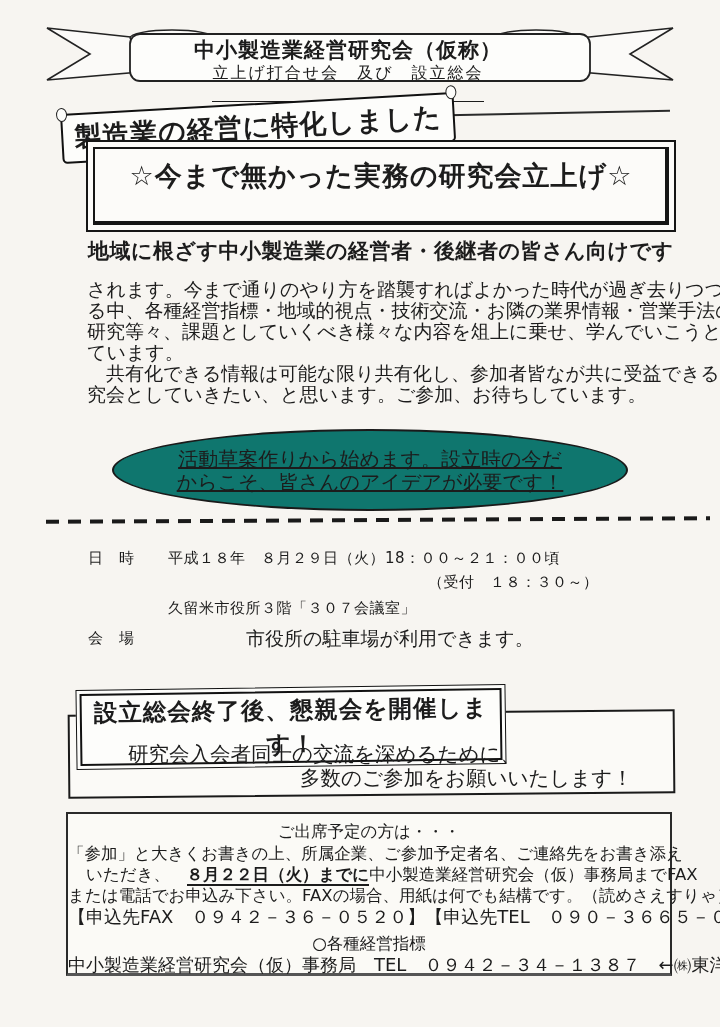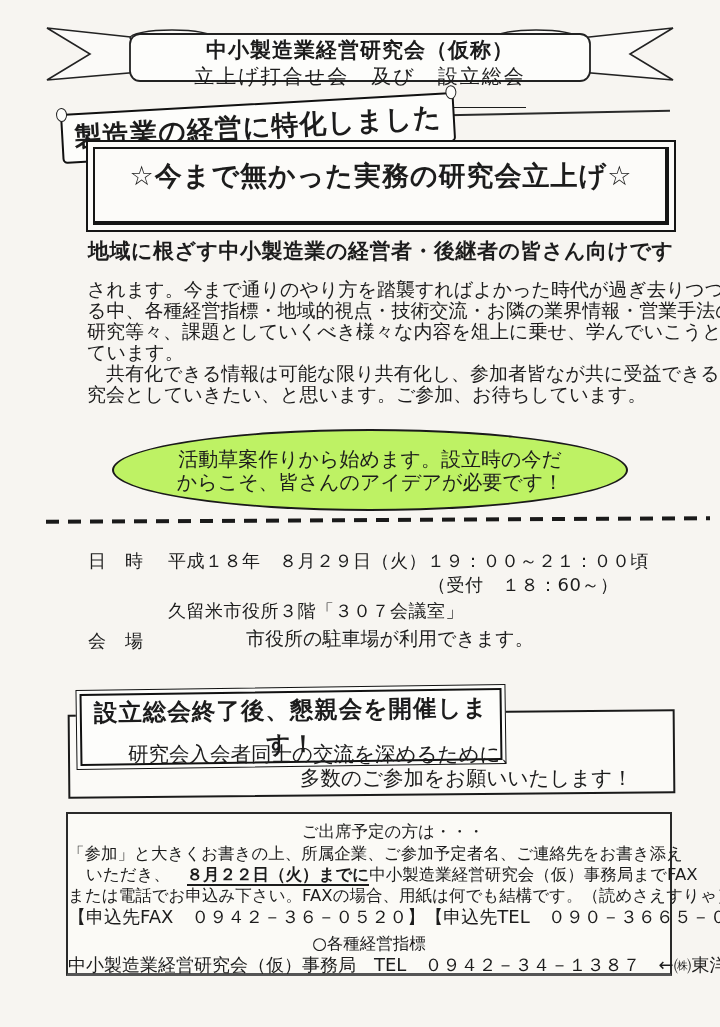--- a/index.html
+++ b/index.html
@@ -5,23 +5,23 @@
   html,body{margin:0;padding:0;}
   body{background:#e8e6e2;}
   .page{
     position:relative;width:720px;height:1027px;margin:0 auto;
     background:#f7f5f1;color:#1c1c1c;overflow:hidden;
     font-family:"DejaVu Sans","Liberation Sans",sans-serif;
   }
   .abs{position:absolute;}
   
   .ribbon-svg{position:absolute;left:0;top:0;}
-  .banner-text{position:absolute;left:130px;top:39px;width:460px;text-align:center;}
+  .banner-text{position:absolute;left:118px;top:39px;width:460px;text-align:center;}
   .banner-line1{font-size:21px;font-weight:600;letter-spacing:1px;line-height:23px;}
-  .banner-line2{display:inline-block;font-size:20px;font-weight:500;letter-spacing:2px;
+  .banner-line2{display:inline-block;font-size:16px;font-weight:500;letter-spacing:2px;
     border-bottom:1.5px solid #1c1c1c;padding-bottom:17px;margin-top:1px;}
   
   .tilted-sign{
     left:60px;top:114px;width:390px;height:46px;
     background:#fdfdfb;border:2.5px solid #111;border-radius:5px;
     transform:rotate(-3.2deg);transform-origin:left top;
     text-align:center;line-height:44px;font-size:27px;font-weight:800;letter-spacing:1px;
   }
   .curl{position:absolute;width:9px;height:12px;border:1.5px solid #222;
     border-radius:50%;background:#fdfdfb;}
@@ -35,47 +35,47 @@
   .bevel-inner{position:absolute;left:5px;top:5px;right:5px;bottom:5px;
     border:2px solid #151515;border-right-width:4px;border-bottom-width:4px;}
   .bevel-text{position:absolute;left:0;top:16px;width:100%;text-align:center;
     font-size:27px;font-weight:800;letter-spacing:1px;}
   
   .audience{left:88px;top:237px;font-size:21px;font-weight:600;letter-spacing:.5px;}
   .intro{left:87px;top:279px;width:575px;font-size:19px;line-height:21px;font-weight:500;}
   .intro span{display:block;white-space:pre;}
   
   .callout{left:112px;top:429px;width:516px;height:82px;
-    border:2px solid #1a1a1a;border-radius:50%;background:#bef264;
+    border:2px solid #1a1a1a;border-radius:50%;background:#0f766e;
     text-align:center;box-sizing:border-box;padding-top:17px;
-    font-size:20px;line-height:23px;font-weight:500;}
+    font-size:20px;line-height:23px;font-weight:500;text-decoration:underline;}
   
   .dashed{left:46px;top:518px;width:664px;height:4px;transform:rotate(-0.3deg);
     background:repeating-linear-gradient(90deg,#1a1a1a 0 13px,transparent 13px 22px);}
   
-  .sched{font-size:18px;font-weight:500;letter-spacing:.5px;white-space:pre;}
+  .sched{font-size:15px;font-weight:500;letter-spacing:.5px;white-space:pre;}
   .lbl-date{left:88px;top:549px;}  .val-date{left:168px;top:549px;}
   .val-recept{left:428px;top:573px;}
   .lbl-venue{left:88px;top:629px;} .val-venue{left:168px;top:599px;}
   .parking{left:246px;top:626px;font-size:19px;font-weight:500;}
   
   .party-box{left:68px;top:712px;width:603px;height:80px;
     border:2px solid #1a1a1a;background:#fbfaf7;transform:rotate(-0.5deg);}
   .party-head{left:76px;top:687px;width:430px;background:#fdfdfb;
     border:1.5px solid #111;padding:3px;transform:rotate(-0.8deg);box-sizing:border-box;}
   .party-head-inner{border:2.5px solid #111;text-align:center;
     font-size:23.5px;font-weight:800;letter-spacing:1px;line-height:34px;}
   .party-line1{left:128px;top:740px;font-size:20.5px;font-weight:500;}
   .party-line2{left:300px;top:764px;font-size:20.5px;font-weight:500;}
   
   .apply-box{left:66px;top:812px;width:606px;height:164px;box-sizing:border-box;
     border:2px solid #2a2a2a;border-bottom:3.5px solid #555;background:#fbfaf6;
     font-size:16.5px;line-height:21px;font-weight:500;}
   .apply-box .row{position:absolute;left:0;width:100%;text-align:center;white-space:pre;}
-  .r-title{top:7px;padding-left:24px;}
+  .r-title{top:7px;}
   .r-line1{top:29px;}
   .r-line2{top:50px;padding-left:18px;}
   .r-line3{top:71px;}
   .r-line4{top:92px;font-size:18px;}
   .r-inq-title{top:119px;}
   .r-inq-line{top:140px;font-size:18px;}
   .deadline{font-weight:800;border-bottom:2px solid #1c1c1c;}
 </style>
 </head>
 <body>
@@ -118,22 +118,22 @@
   </div>
 
   <div class="abs callout">
     <div>活動草案作りから始めます。設立時の今だ</div>
     <div>からこそ、皆さんのアイデアが必要です！</div>
   </div>
 
   <div class="abs dashed"></div>
 
   <div class="abs sched lbl-date">日　時</div>
-  <div class="abs sched val-date">平成１８年　８月２９日（火）１９：００～２１：００頃</div>
-  <div class="abs sched val-recept">（受付　１８：60～）</div>
+  <div class="abs sched val-date">平成１８年　８月２９日（火）18：００～２１：００頃</div>
+  <div class="abs sched val-recept">（受付　１８：３０～）</div>
   <div class="abs sched lbl-venue">会　場</div>
   <div class="abs sched val-venue">久留米市役所３階「３０７会議室」</div>
   <div class="abs parking">市役所の駐車場が利用できます。</div>
 
   <div class="abs party-box"></div>
   <div class="abs party-head">
     <div class="party-head-inner">設立総会終了後、懇親会を開催します！</div>
   </div>
   <div class="abs party-line1">研究会入会者同士の交流を深めるために、</div>
   <div class="abs party-line2">多数のご参加をお願いいたします！</div>

